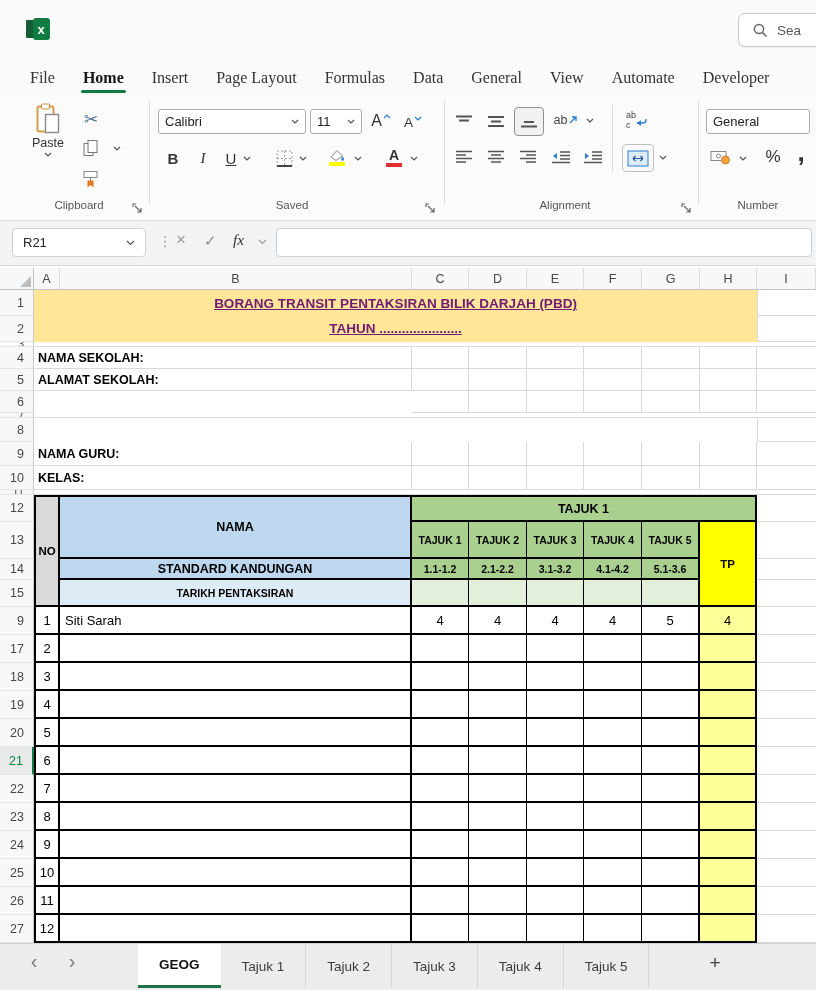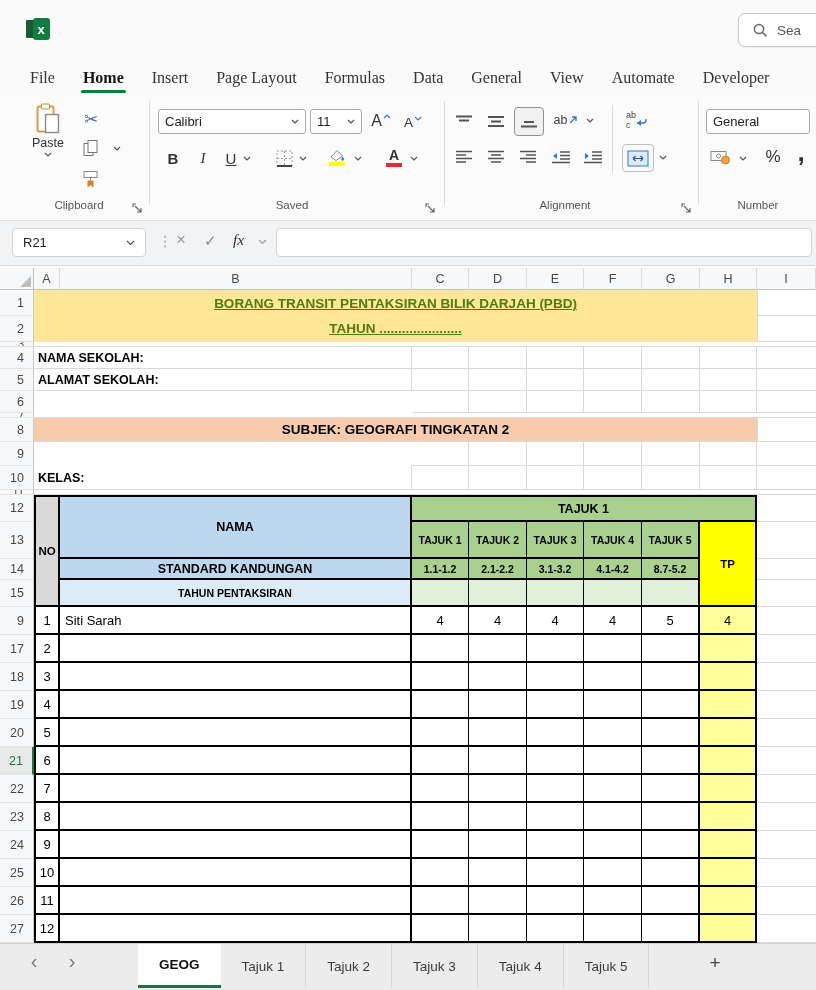--- a/index.html
+++ b/index.html
@@ -43,21 +43,21 @@
   .corner{background:#F7F8F9;border-right:1px solid #C2C2C2;border-bottom:1px solid #C2C2C2;position:relative;}
   .corner::after{content:"";position:absolute;right:2px;bottom:2px;border-left:11px solid transparent;border-bottom:11px solid #BDBDBD;}
   .gu{background:#F7F8F9;border-right:1px solid #C9C9C9;border-bottom:1px solid #E4E4E4;color:#474747;font-size:12.5px;
       display:flex;align-items:center;justify-content:flex-end;padding-right:9px;box-sizing:border-box;}
   .gu.cut{overflow:hidden;line-height:4px;font-size:11px;align-items:flex-start;}
   .gu.act{background:#E7EAE9;color:#107C41;border-right:2px solid #107C41;}
   .g{border-right:1px solid #D9D9D9;border-bottom:1px solid #D9D9D9;}
   .hb{border-bottom:1px solid #D9D9D9;}
   .gv{border-left:1px solid #D9D9D9;border-bottom:1px solid #D9D9D9;}
   .banner{background:#FFE699;display:flex;flex-direction:column;align-items:center;justify-content:center;}
-  .banner div{font-weight:bold;font-size:13.5px;text-decoration:underline;color:#4d7c0f;line-height:25px;}
+  .banner div{font-weight:bold;font-size:13.5px;text-decoration:underline;color:#701a75;line-height:25px;}
   .subj{background:#F8CBAD;display:flex;align-items:center;justify-content:center;font-weight:bold;font-size:13.5px;color:#000;border-bottom:1px solid #D9D9D9;}
   .lbl{font-weight:bold;font-size:12.5px;color:#000;display:flex;align-items:center;padding-left:4px;
        border-bottom:1px solid #D9D9D9;border-right:1px solid #D9D9D9;}
   
   .t{display:flex;align-items:center;justify-content:center;font-weight:bold;color:#000;
      border:0 solid #000;box-sizing:border-box;text-align:center;}
   .d{display:flex;align-items:center;justify-content:center;font-weight:normal;font-size:13px;color:#000;
      border:0 solid #000;box-sizing:border-box;}
   .nm{justify-content:flex-start;padding-left:5px;}
   .b1{border-right-width:1px;}.b2{border-right-width:2px;}.bb{border-bottom-width:2px;}
@@ -388,55 +388,55 @@
     <div class="hb" style="grid-area:6/10"></div>
   <div class="g" style="grid-area:7/4"></div>
     <div class="g" style="grid-area:7/5"></div>
     <div class="g" style="grid-area:7/6"></div>
     <div class="g" style="grid-area:7/7"></div>
     <div class="g" style="grid-area:7/8"></div>
     <div class="g" style="grid-area:7/9"></div>
     <div class="hb" style="grid-area:7/10"></div>
   <div class="hb" style="grid-area:8/2/9/11"></div>
 
-  <div class="subj" style="grid-area:9/2/10/10">SUBJEK: GEOGRAFI TINGKATAN 2</div>
   <div class="gv" style="grid-area:9/10"></div>
 
+  <div class="lbl" style="grid-area:10/2/11/4">NAMA GURU:</div>
   <div class="g" style="grid-area:10/4"></div>
     <div class="g" style="grid-area:10/5"></div>
     <div class="g" style="grid-area:10/6"></div>
     <div class="g" style="grid-area:10/7"></div>
     <div class="g" style="grid-area:10/8"></div>
     <div class="g" style="grid-area:10/9"></div>
     <div class="hb" style="grid-area:10/10"></div>
   <div class="lbl" style="grid-area:11/2/12/4">KELAS:</div>
   <div class="g" style="grid-area:11/4"></div>
     <div class="g" style="grid-area:11/5"></div>
     <div class="g" style="grid-area:11/6"></div>
     <div class="g" style="grid-area:11/7"></div>
     <div class="g" style="grid-area:11/8"></div>
     <div class="g" style="grid-area:11/9"></div>
     <div class="hb" style="grid-area:11/10"></div>
   <div class="hb" style="grid-area:12/2/13/11"></div>
 
   <div class="t bt bl b2 bb xg f11" style="grid-area:13/2/17/3">NO</div>
   <div class="t bt b2 bb xb f12" style="grid-area:13/3/15/4">NAMA</div>
   <div class="t b2 bb xb f12" style="grid-area:15/3/16/4">STANDARD KANDUNGAN</div>
-  <div class="t b2 bb xlb f10" style="grid-area:16/3/17/4">TAHUN PENTAKSIRAN</div>
+  <div class="t b2 bb xlb f10" style="grid-area:16/3/17/4">TARIKH PENTAKSIRAN</div>
   <div class="t bt b2 bb xgr f12" style="grid-area:13/4/14/10">TAJUK 1</div>
   <div class="t b1 bb xgr f10" style="grid-area:14/4">TAJUK 1</div>
   <div class="t b1 bb xgr f10" style="grid-area:14/5">TAJUK 2</div>
   <div class="t b1 bb xgr f10" style="grid-area:14/6">TAJUK 3</div>
   <div class="t b1 bb xgr f10" style="grid-area:14/7">TAJUK 4</div>
   <div class="t b2 bb xgr f10" style="grid-area:14/8">TAJUK 5</div>
   <div class="t b1 bb xgr f10" style="grid-area:15/4">1.1-1.2</div>
   <div class="t b1 bb xgr f10" style="grid-area:15/5">2.1-2.2</div>
   <div class="t b1 bb xgr f10" style="grid-area:15/6">3.1-3.2</div>
   <div class="t b1 bb xgr f10" style="grid-area:15/7">4.1-4.2</div>
-  <div class="t b2 bb xgr f10" style="grid-area:15/8">8.7-5.2</div>
+  <div class="t b2 bb xgr f10" style="grid-area:15/8">5.1-3.6</div>
   <div class="t b1 bb xlg" style="grid-area:16/4"></div>
   <div class="t b1 bb xlg" style="grid-area:16/5"></div>
   <div class="t b1 bb xlg" style="grid-area:16/6"></div>
   <div class="t b1 bb xlg" style="grid-area:16/7"></div>
   <div class="t b2 bb xlg" style="grid-area:16/8"></div>
   <div class="t b2 bb xy f11" style="grid-area:14/9/17/10">TP</div>
   <div class="hb" style="grid-area:13/10"></div>
   <div class="hb" style="grid-area:14/10"></div>
   <div class="hb" style="grid-area:15/10"></div>
   <div class="hb" style="grid-area:16/10"></div>

